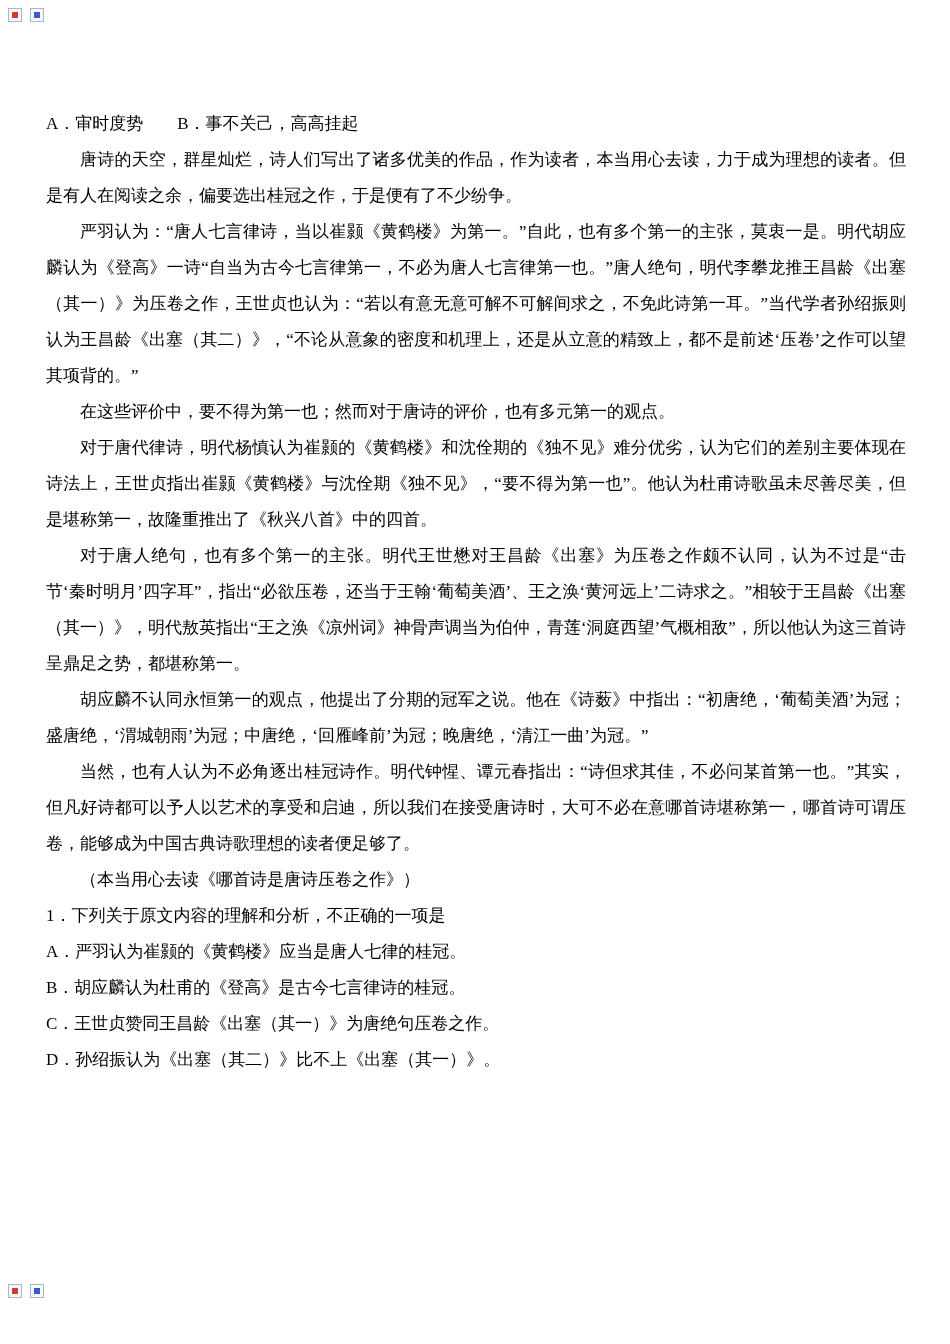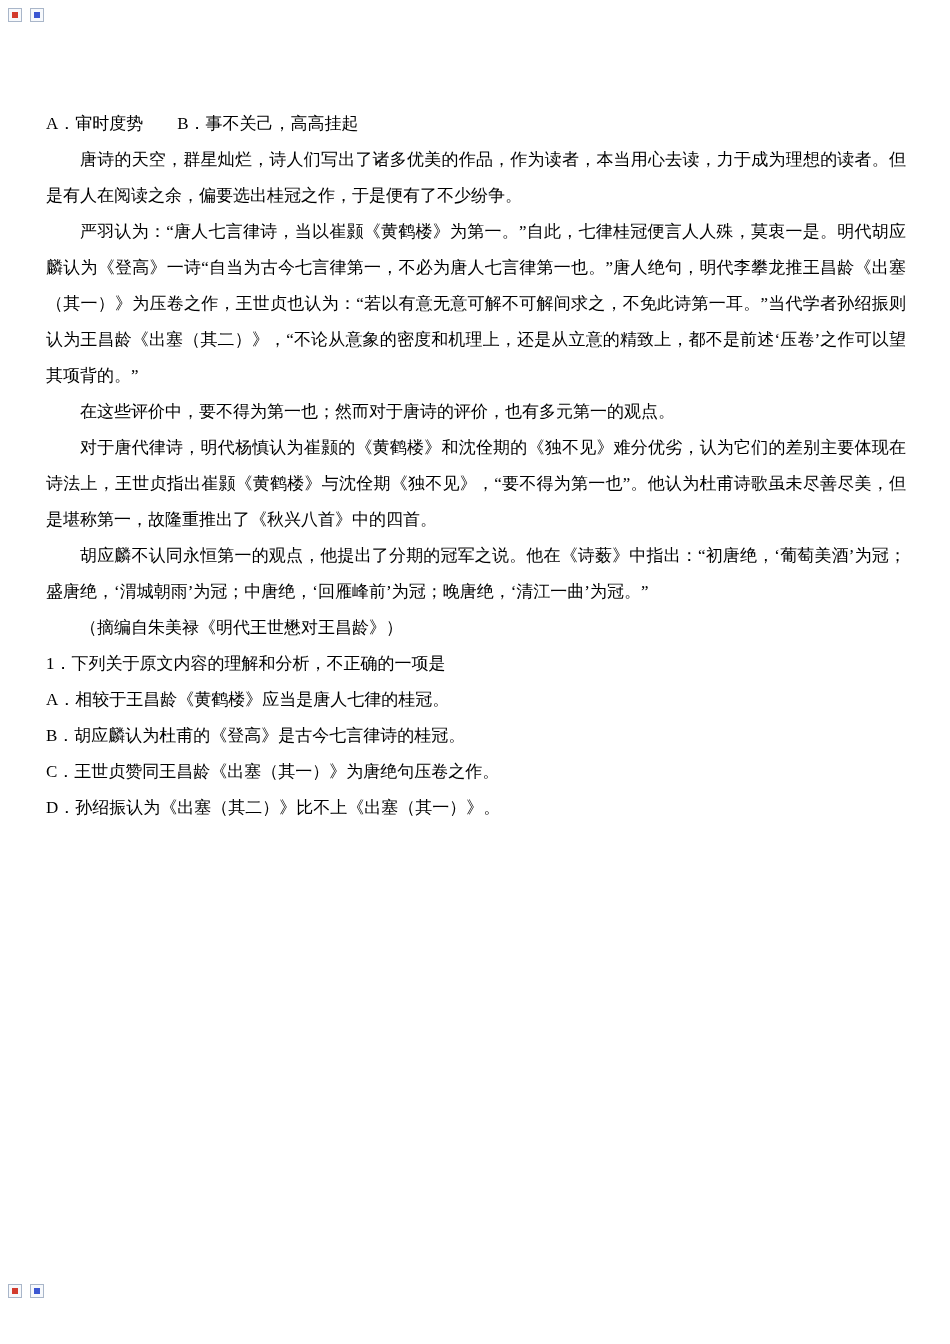--- a/index.html
+++ b/index.html
@@ -69,27 +69,29 @@
       <span class="ph-dot red"></span>
     </span>
   <span class="ph-icon">
       <span class="ph-dot blue"></span>
     </span>
 </div>
 
 <div class="content">
   <p class="line">A．审时度势　　B．事不关己，高高挂起</p>
   <p class="line indent">唐诗的天空，群星灿烂，诗人们写出了诸多优美的作品，作为读者，本当用心去读，力于成为理想的读者。但是有人在阅读之余，偏要选出桂冠之作，于是便有了不少纷争。</p>
-  <p class="line indent">严羽认为：“唐人七言律诗，当以崔颢《黄鹤楼》为第一。”自此，七律桂冠便言人人殊，莫衷一是。明代胡应麟认为《登高》一诗“自当为古今七言律第一，不必为唐人七言律第一也。”唐人绝句，明代李攀龙推王昌龄《出塞（其一）》为压卷之作，王世贞也认为：“若以有意无意可解不可解间求之，不免此诗第一耳。”当代学者孙绍振则认为王昌龄《出塞（其二）》，“不论从意象的密度和机理上，还是从立意的精致上，都不是前述‘压卷’之作可以望其项背的。”</p>
+  <p class="line indent">严羽认为：“唐人七言律诗，当以崔颢《黄鹤楼》为第一。”自此，也有多个第一的主张，莫衷一是。明代胡应麟认为《登高》一诗“自当为古今七言律第一，不必为唐人七言律第一也。”唐人绝句，明代李攀龙推王昌龄《出塞（其一）》为压卷之作，王世贞也认为：“若以有意无意可解不可解间求之，不免此诗第一耳。”当代学者孙绍振则认为王昌龄《出塞（其二）》，“不论从意象的密度和机理上，还是从立意的精致上，都不是前述‘压卷’之作可以望其项背的。”</p>
   <p class="line indent">在这些评价中，要不得为第一也；然而对于唐诗的评价，也有多元第一的观点。</p>
   <p class="line indent">对于唐代律诗，明代杨慎认为崔颢的《黄鹤楼》和沈佺期的《独不见》难分优劣，认为它们的差别主要体现在诗法上，王世贞指出崔颢《黄鹤楼》与沈佺期《独不见》，“要不得为第一也”。他认为杜甫诗歌虽未尽善尽美，但是堪称第一，故隆重推出了《秋兴八首》中的四首。</p>
+  <p class="line indent">对于唐人绝句，也有多个第一的主张。明代王世懋对王昌龄《出塞》为压卷之作颇不认同，认为不过是“击节‘秦时明月’四字耳”，指出“必欲压卷，还当于王翰‘葡萄美酒’、王之涣‘黄河远上’二诗求之。”相较于王昌龄《出塞（其一）》，明代敖英指出“王之涣《凉州词》神骨声调当为伯仲，青莲‘洞庭西望’气概相敌”，所以他认为这三首诗呈鼎足之势，都堪称第一。</p>
   <p class="line indent">胡应麟不认同永恒第一的观点，他提出了分期的冠军之说。他在《诗薮》中指出：“初唐绝，‘葡萄美酒’为冠；盛唐绝，‘渭城朝雨’为冠；中唐绝，‘回雁峰前’为冠；晚唐绝，‘清江一曲’为冠。”</p>
-  <p class="line indent">（摘编自朱美禄《明代王世懋对王昌龄》）</p>
+  <p class="line indent">当然，也有人认为不必角逐出桂冠诗作。明代钟惺、谭元春指出：“诗但求其佳，不必问某首第一也。”其实，但凡好诗都可以予人以艺术的享受和启迪，所以我们在接受唐诗时，大可不必在意哪首诗堪称第一，哪首诗可谓压卷，能够成为中国古典诗歌理想的读者便足够了。</p>
+  <p class="line indent">（本当用心去读《哪首诗是唐诗压卷之作》）</p>
   <p class="line">1．下列关于原文内容的理解和分析，不正确的一项是</p>
-  <p class="line">A．相较于王昌龄《黄鹤楼》应当是唐人七律的桂冠。</p>
+  <p class="line">A．严羽认为崔颢的《黄鹤楼》应当是唐人七律的桂冠。</p>
   <p class="line">B．胡应麟认为杜甫的《登高》是古今七言律诗的桂冠。</p>
   <p class="line">C．王世贞赞同王昌龄《出塞（其一）》为唐绝句压卷之作。</p>
   <p class="line">D．孙绍振认为《出塞（其二）》比不上《出塞（其一）》。</p>
 </div>
 
 <div class="corner-icons bottom">
   <span class="ph-icon">
       <span class="ph-dot red"></span>
     </span>
   <span class="ph-icon">

